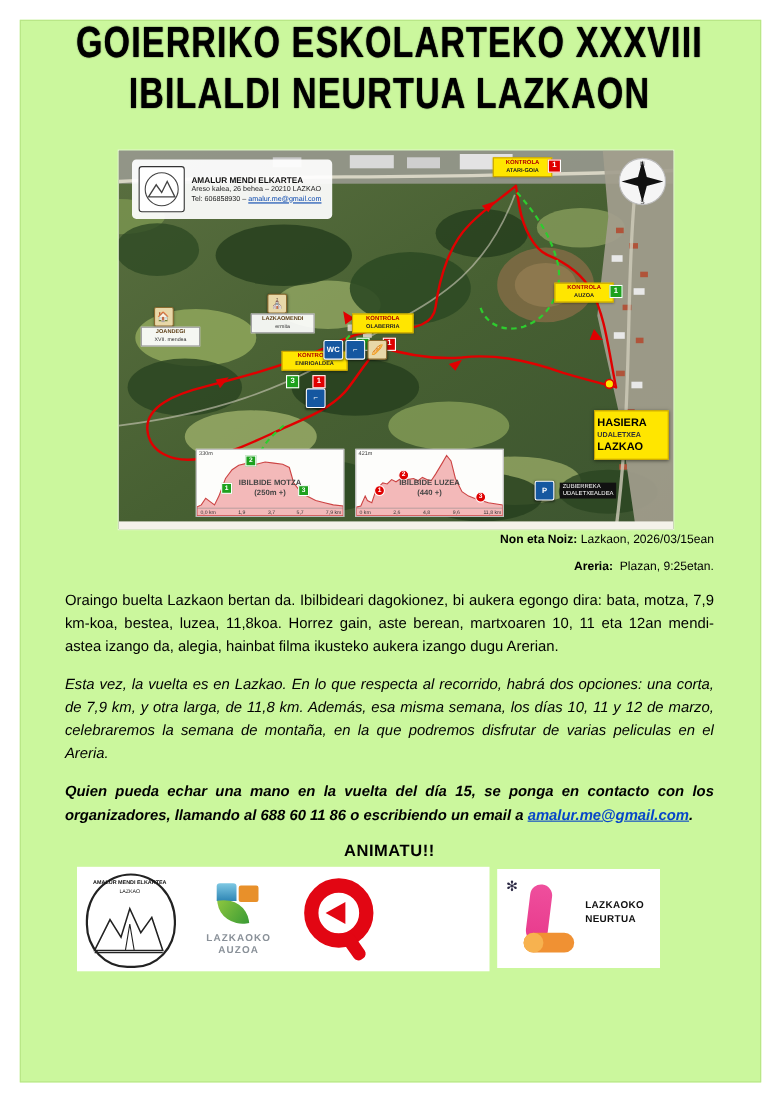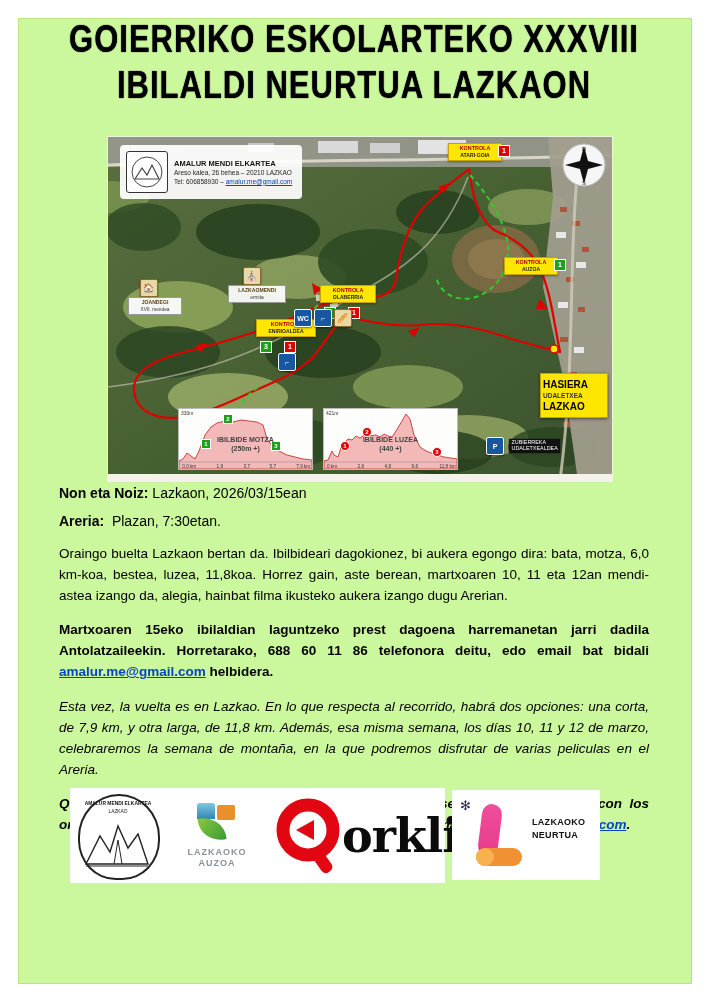--- a/index.html
+++ b/index.html
@@ -41,21 +41,21 @@
   .ptitle .sub{font-weight:bold;font-size:7px;}
   .ymax{position:absolute;left:2px;top:1px;font-size:5.5px;color:#333;transform:scale(.9);transform-origin:left top;}
   .xticks{position:absolute;left:2px;bottom:0;width:131px;display:flex;justify-content:space-between;font-size:5.5px;color:#333;}
   .xticks span{transform:scale(.85);}
   .pm{position:absolute;width:8px;height:8px;font-size:6px;font-weight:bold;color:#fff;text-align:center;line-height:8px;z-index:2;}
   .pm.sq{background:#1da11d;border:1px solid #fff;}
   .pm.ci{background:#e00000;border:1px solid #fff;border-radius:50%;}
   .mapfoot{position:absolute;left:0;bottom:0;width:100%;height:7px;background:#f4f2ea;}
   
   .col{position:absolute;left:41px;top:467px;width:590px;color:#000;}
-  .cline{text-align:left;font-size:14px;margin-bottom:12px;}
+  .cline{text-align:right;font-size:11px;margin-bottom:12px;}
   .cline b{font-weight:bold;}
   .para{font-size:13.5px;line-height:21px;text-align:justify;margin-bottom:10px;}
   .para.bold{font-weight:bold;}
   .para.ital{font-style:italic;}
   .para.boldital{font-weight:bold;font-style:italic;}
   .para a{color:#0645c8;font-weight:inherit;}
   .animatu{text-align:center;font-size:15px;font-weight:800;margin-top:14px;letter-spacing:.5px;}
   
   .logos{position:absolute;left:0;top:786px;width:672px;height:100px;}
   .lstrip{position:absolute;left:52px;top:2px;width:375px;height:95px;background:#fff;display:flex;align-items:center;}
@@ -300,25 +300,24 @@
       <span>4,8</span>
       <span>9,6</span>
       <span>11,8 km</span>
     </div>
   </div>
   <div class="mapfoot"></div>
 </div>
 
 <div class="col" style="left:59px;top:485px;">
   <div class="cline"><b>Non eta Noiz:</b><span> Lazkaon, 2026/03/15ean</span></div>
-  <div class="cline"><b>Areria:</b><span style="white-space:pre;">  Plazan, 7:30etan.</span></div>
-
-  <p class="para">Oraingo buelta Lazkaon bertan da. Ibilbideari dagokionez, bi aukera egongo dira: bata, motza, 6,0 km-koa, bestea, luzea, 11,8koa. Horrez gain, aste berean, martxoaren 10, 11 eta 12an mendi-astea izango da, alegia, hainbat filma ikusteko aukera izango dugu Arerian.</p>
-
-  <p class="para bold"><span>Martxoaren 15eko ibilaldian laguntzeko prest dagoena harremanetan jarri dadila Antolatzaileekin. Horretarako, 688 60 11 86 telefonora deitu, edo email bat bidali </span><a href="#">amalur.me@gmail.com</a><span> helbidera.</span></p>
+  <div class="cline"><b>Areria:</b><span style="white-space:pre;">  Plazan, 9:25etan.</span></div>
+
+  <p class="para">Oraingo buelta Lazkaon bertan da. Ibilbideari dagokionez, bi aukera egongo dira: bata, motza, 7,9 km-koa, bestea, luzea, 11,8koa. Horrez gain, aste berean, martxoaren 10, 11 eta 12an mendi-astea izango da, alegia, hainbat filma ikusteko aukera izango dugu Arerian.</p>
+
 
   <p class="para ital">Esta vez, la vuelta es en Lazkao. En lo que respecta al recorrido, habrá dos opciones: una corta, de 7,9 km, y otra larga, de 11,8 km. Además, esa misma semana, los días 10, 11 y 12 de marzo, celebraremos la semana de montaña, en la que podremos disfrutar de varias peliculas en el Areria.</p>
 
   <p class="para boldital"><span>Quien pueda echar una mano en la vuelta del día 15, se ponga en contacto con los organizadores, llamando al 688 60 11 86 o escribiendo un email a </span><a href="#">amalur.me@gmail.com</a><span>.</span></p>
 
   <div class="animatu">ANIMATU!!</div>
 </div>
 
 <div class="logos" style="left:18px;">
   <div class="lstrip">
@@ -343,21 +342,20 @@
         <div>AUZOA</div>
       </div>
     </div>
     <div class="orkli">
       <svg width="64" height="80" viewBox="0 0 64 80">
         <circle cx="32" cy="34" r="25" fill="none" stroke="#e20613" stroke-width="13"></circle>
         <polygon points="14,34 38,20 38,48" fill="#fff"></polygon>
         <polygon points="20,34 38,24 38,44" fill="#e20613"></polygon>
         <rect x="40" y="52" width="12" height="26" rx="5" fill="#e20613" transform="rotate(-35 46 65)"></rect>
       </svg>
-      <span class="otext">orkli</span>
     </div>
   </div>
   <div class="ikastola">
     <span class="ast">✻</span>
     <div class="lbar"></div>
     <div class="lfoot"></div>
     <div class="itext">
       <div>LAZKAOKO</div>
       <div>NEURTUA</div>
     </div>

